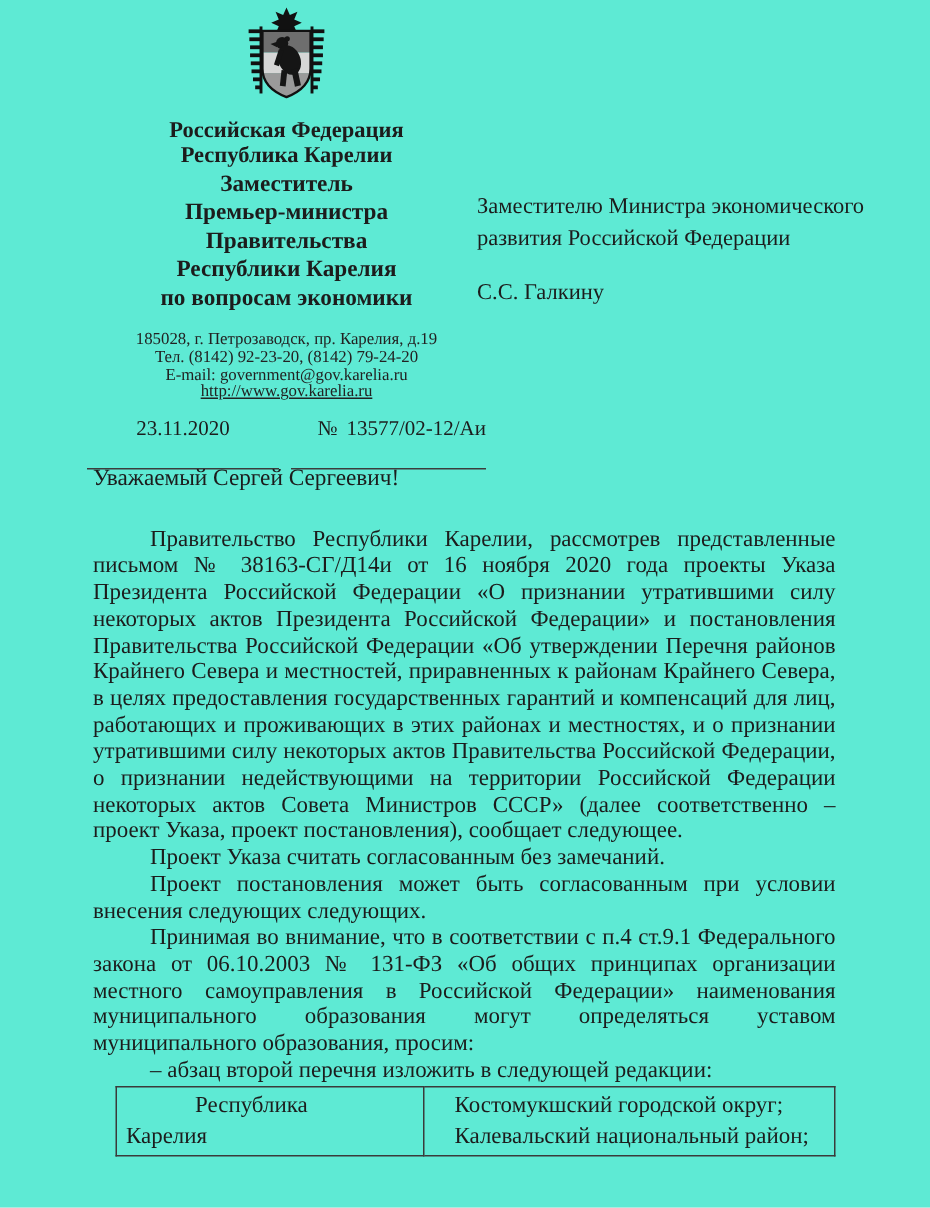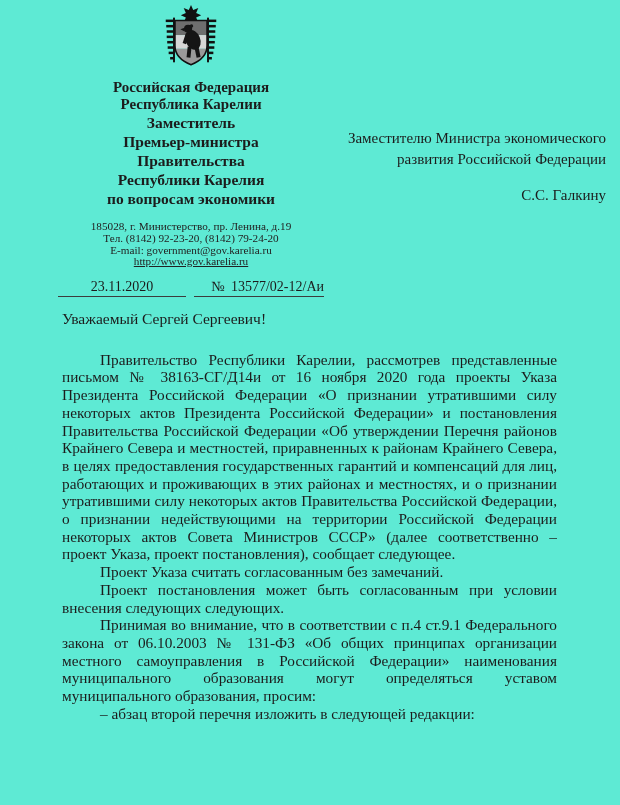--- a/index.html
+++ b/index.html
@@ -20,28 +20,28 @@
   .emblem{display:block;margin:0 auto;width:68px;height:70px;}
   .country{font-weight:bold;font-size:15px;line-height:17px;margin-top:5px;}
   .region{font-weight:bold;font-size:15px;line-height:17px;}
   .post{margin-top:0;font-weight:bold;font-size:15.5px;line-height:19px;}
   .contacts{margin-top:13px;font-size:11.2px;line-height:11.8px;color:#222;}
   .contacts .site{text-decoration:underline;}
   .dateline{
     margin-top:10px;display:flex;justify-content:flex-start;
     font-size:14px;line-height:17px;
   }
-  .dateline .u{border-bottom:1.4px solid #3c3c3c;padding-bottom:1px;}
+  .dateline .u{border-bottom:1.4px solid #3c3c3c;padding-bottom:17px;}
   .dateline .date{width:132px;text-align:center;}
   .dateline .numwrap{width:134px;text-align:right;margin-left:8px;}
   .dateline .nosign{margin-right:6px;}
   
   .lh-right{
     position:absolute;left:318px;top:128px;width:288px;
-    font-size:15px;line-height:21px;text-align:right;
+    font-size:15px;line-height:21px;text-align:left;
   }
   .addressee-name{margin-top:15px;}
   
   .main{
     position:absolute;left:62px;top:310px;width:495px;
     font-size:15.3px;line-height:17.7px;
   }
   .salutation{text-align:left;font-size:15.5px;margin-bottom:23px;}
   .bodytext p{margin:0;text-indent:38px;text-align:justify;}
   
@@ -123,21 +123,21 @@
 
     <div class="post">
       <div>Заместитель</div>
       <div>Премьер-министра</div>
       <div>Правительства</div>
       <div>Республики Карелия</div>
       <div>по вопросам экономики</div>
     </div>
 
     <div class="contacts">
-      <div>185028, г. Министерство, пр. Ленина, д.19</div>
+      <div>185028, г. Петрозаводск, пр. Карелия, д.19</div>
       <div>Тел. (8142) 92-23-20, (8142) 79-24-20</div>
       <div>E-mail: government@gov.karelia.ru</div>
       <div class="site">http://www.gov.karelia.ru</div>
     </div>
 
     <div class="dateline">
       <span class="u date">23.11.2020</span>
       <span class="u numwrap"><span class="nosign">№</span><span>13577/02-12/Аи</span></span>
     </div>
   </div>
@@ -151,16 +151,30 @@
     <div class="salutation">Уважаемый Сергей Сергеевич!</div>
 
     <div class="bodytext">
       <p>Правительство Республики Карелии, рассмотрев представленные письмом № 38163-СГ/Д14и от 16 ноября 2020 года проекты Указа Президента Российской Федерации «О признании утратившими силу некоторых актов Президента Российской Федерации» и постановления Правительства Российской Федерации «Об утверждении Перечня районов Крайнего Севера и местностей, приравненных к районам Крайнего Севера, в целях предоставления государственных гарантий и компенсаций для лиц, работающих и проживающих в этих районах и местностях, и о признании утратившими силу некоторых актов Правительства Российской Федерации, о признании недействующими на территории Российской Федерации некоторых актов Совета Министров СССР» (далее соответственно – проект Указа, проект постановления), сообщает следующее.</p>
       <p>Проект Указа считать согласованным без замечаний.</p>
       <p>Проект постановления может быть согласованным при условии внесения следующих следующих.</p>
       <p>Принимая во внимание, что в соответствии  с п.4 ст.9.1 Федерального закона от 06.10.2003 № 131-ФЗ «Об общих принципах организации местного самоуправления в Российской Федерации» наименования муниципального образования могут определяться уставом муниципального образования, просим:</p>
       <p>– абзац второй перечня изложить в следующей редакции:</p>
     </div>
 
+    <table class="redaction">
+      <tbody>
+        <tr>
+          <td class="cell-left">
+            <div class="l1">Республика</div>
+            <div class="l2">Карелия</div>
+          </td>
+          <td class="cell-right">
+            <div class="l1">Костомукшский городской округ;</div>
+            <div class="l2">Калевальский национальный район;</div>
+          </td>
+        </tr>
+      </tbody>
+    </table>
   </div>
 
 
 </div>
 
 </body></html>

